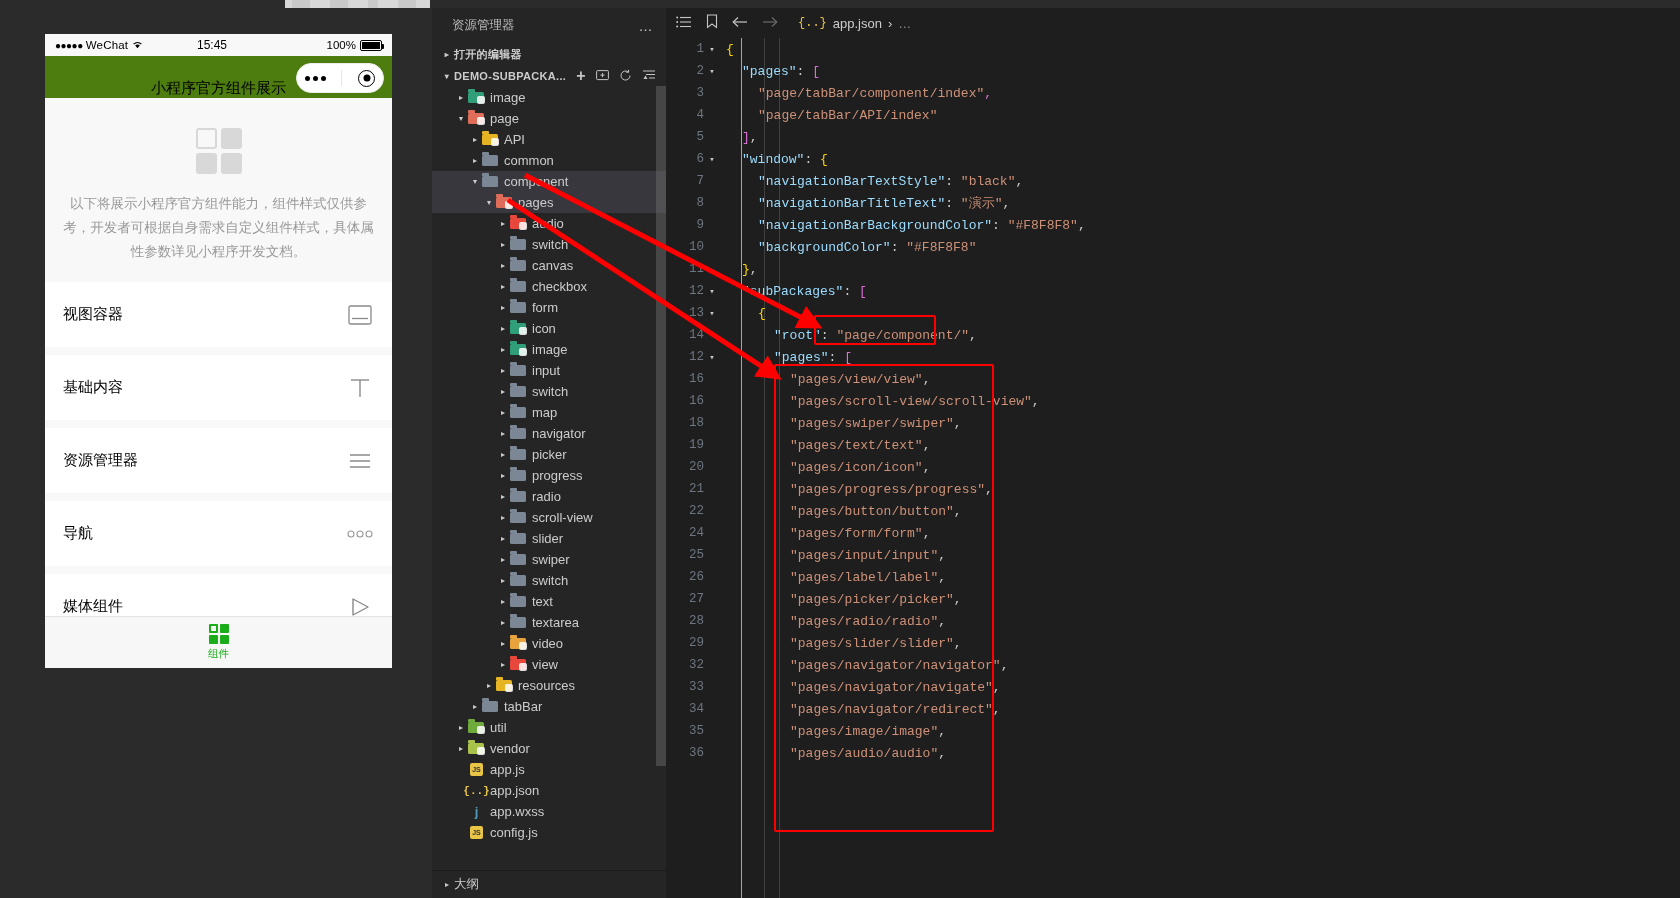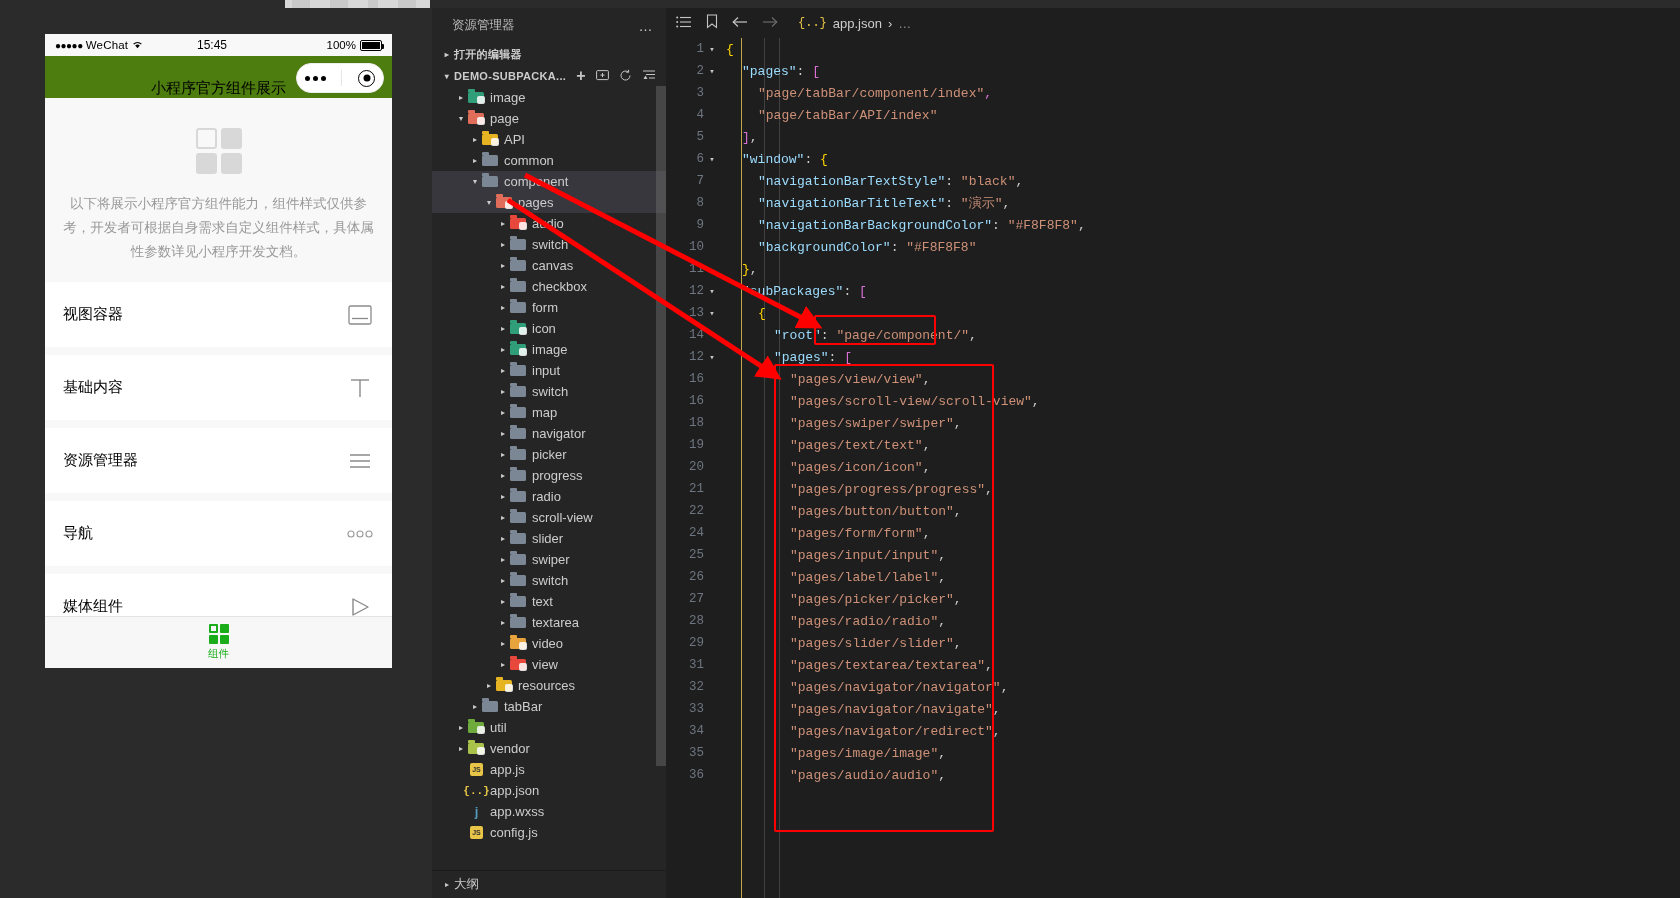--- a/index.html
+++ b/index.html
@@ -683,21 +683,20 @@
         <div class="cline"><span class="lnum">19</span><span class="fold"></span><span class="ctext" style="padding-left: 70px;"><span class="s">"pages/text/text"</span><span class="p">,</span></span></div>
         <div class="cline"><span class="lnum">20</span><span class="fold"></span><span class="ctext" style="padding-left: 70px;"><span class="s">"pages/icon/icon"</span><span class="p">,</span></span></div>
         <div class="cline"><span class="lnum">21</span><span class="fold"></span><span class="ctext" style="padding-left: 70px;"><span class="s">"pages/progress/progress"</span><span class="p">,</span></span></div>
         <div class="cline"><span class="lnum">22</span><span class="fold"></span><span class="ctext" style="padding-left: 70px;"><span class="s">"pages/button/button"</span><span class="p">,</span></span></div>
         <div class="cline"><span class="lnum">24</span><span class="fold"></span><span class="ctext" style="padding-left: 70px;"><span class="s">"pages/form/form"</span><span class="p">,</span></span></div>
         <div class="cline"><span class="lnum">25</span><span class="fold"></span><span class="ctext" style="padding-left: 70px;"><span class="s">"pages/input/input"</span><span class="p">,</span></span></div>
         <div class="cline"><span class="lnum">26</span><span class="fold"></span><span class="ctext" style="padding-left: 70px;"><span class="s">"pages/label/label"</span><span class="p">,</span></span></div>
         <div class="cline"><span class="lnum">27</span><span class="fold"></span><span class="ctext" style="padding-left: 70px;"><span class="s">"pages/picker/picker"</span><span class="p">,</span></span></div>
         <div class="cline"><span class="lnum">28</span><span class="fold"></span><span class="ctext" style="padding-left: 70px;"><span class="s">"pages/radio/radio"</span><span class="p">,</span></span></div>
         <div class="cline"><span class="lnum">29</span><span class="fold"></span><span class="ctext" style="padding-left: 70px;"><span class="s">"pages/slider/slider"</span><span class="p">,</span></span></div>
-        <div class="cline"><span class="lnum">31</span><span class="fold"></span><span class="ctext" style="padding-left: 70px;"><span class="s">"pages/textarea/textarea"</span><span class="p">,</span></span></div>
         <div class="cline"><span class="lnum">32</span><span class="fold"></span><span class="ctext" style="padding-left: 70px;"><span class="s">"pages/navigator/navigator"</span><span class="p">,</span></span></div>
         <div class="cline"><span class="lnum">33</span><span class="fold"></span><span class="ctext" style="padding-left: 70px;"><span class="s">"pages/navigator/navigate"</span><span class="p">,</span></span></div>
         <div class="cline"><span class="lnum">34</span><span class="fold"></span><span class="ctext" style="padding-left: 70px;"><span class="s">"pages/navigator/redirect"</span><span class="p">,</span></span></div>
         <div class="cline"><span class="lnum">35</span><span class="fold"></span><span class="ctext" style="padding-left: 70px;"><span class="s">"pages/image/image"</span><span class="p">,</span></span></div>
         <div class="cline"><span class="lnum">36</span><span class="fold"></span><span class="ctext" style="padding-left: 70px;"><span class="s">"pages/audio/audio"</span><span class="p">,</span></span></div>
       </div>
     <div class="minimap"></div>
   </div>
 
   <svg class="arrow-svg" id="arrows">

